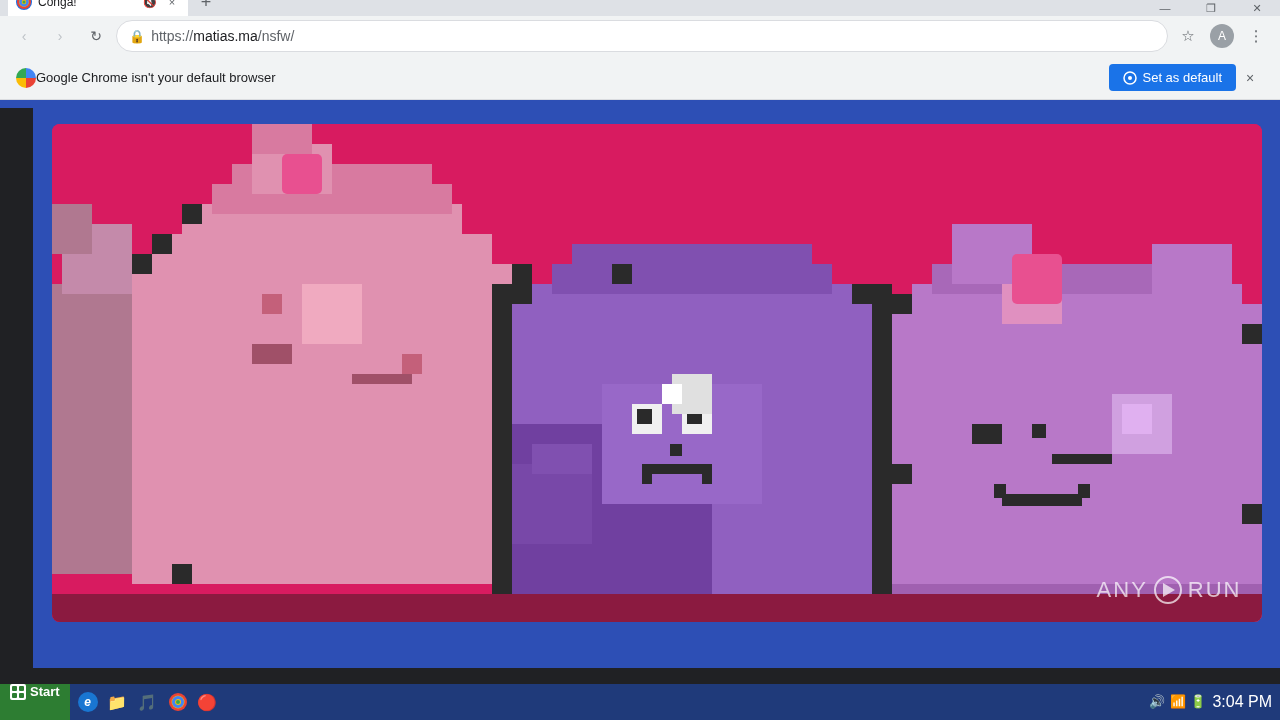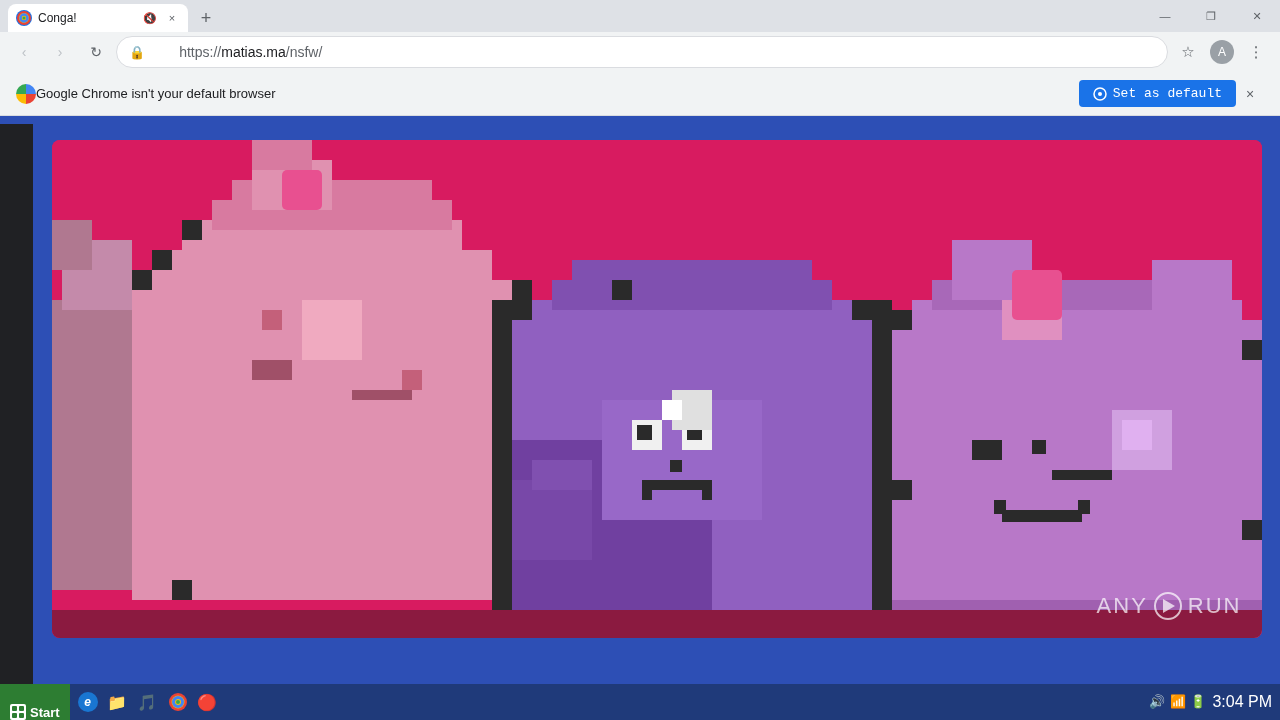--- a/index.html
+++ b/index.html
@@ -1,20 +1,20 @@
 <!DOCTYPE html>
 <html><head>
   <meta charset="utf-8">
   <style>
     * { margin: 0; padding: 0; box-sizing: border-box; }
     body { width: 1280px; height: 720px; overflow: hidden; font-family: 'Segoe UI', Arial, sans-serif; background: #202124; }
 
     
     .title-bar {
-      height: 32px;
+      height: 16px;
       background: #dee1e6;
       display: flex;
       align-items: center;
       user-select: none;
       justify-content: space-between;
     }
     .tab-strip {
       display: flex;
       align-items: flex-end;
       height: 100%;
@@ -109,21 +109,20 @@
       border: 1px solid #dadce0;
     }
     .lock-icon {
       color: #5f6368;
       font-size: 13px;
     }
     .url-text {
       font-size: 14px;
       color: #202124;
       flex: 1;
-      margin-left: 28px;
     }
     .url-text span.url-bold { font-weight: 500; }
     .url-text span.url-dim { color: #5f6368; }
     .toolbar-icons {
       display: flex;
       align-items: center;
       gap: 2px;
     }
     .toolbar-icon {
       width: 32px; height: 32px;
@@ -164,21 +163,21 @@
     }
     .set-default-btn {
       background: #1a73e8;
       color: white;
       border: none;
       border-radius: 4px;
       padding: 6px 14px;
       font-size: 13px;
       cursor: pointer;
       display: flex; align-items: center; gap: 6px;
-      font-family: Liberation Mono, monospace;
+      font-family: Liberation Sans, sans-serif;
     }
     .notif-close {
       width: 28px; height: 28px;
       border-radius: 50%;
       display: flex; align-items: center; justify-content: center;
       cursor: pointer;
       color: #5f6368;
       font-size: 14px;
     }
 
@@ -230,21 +229,21 @@
       display: flex;
       align-items: center;
       position: absolute;
       bottom: 0;
       left: 0;
       right: 0;
     }
     .start-btn {
       height: 36px;
       background: #2d7d32;
-      display: flex; align-items: flex-end;
+      display: flex; align-items: flex-start;
       padding: 0 10px;
       gap: 4px;
       cursor: pointer;
       color: white;
       font-size: 13px;
       font-weight: bold;
     }
     .start-icon {
       width: 16px; height: 16px;
       background: white;

